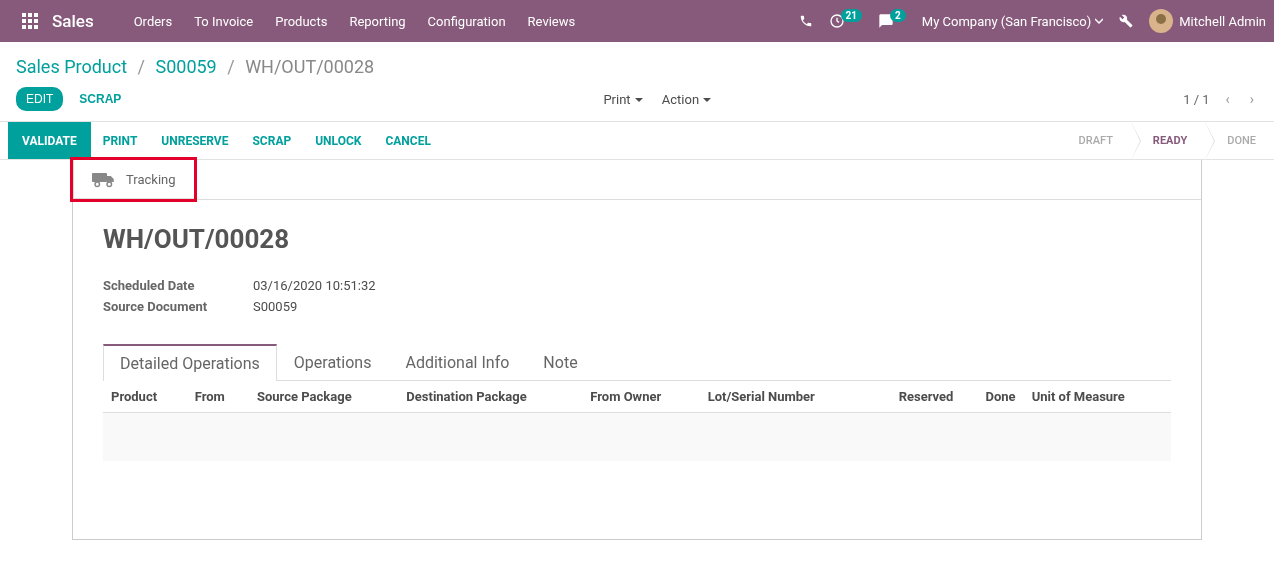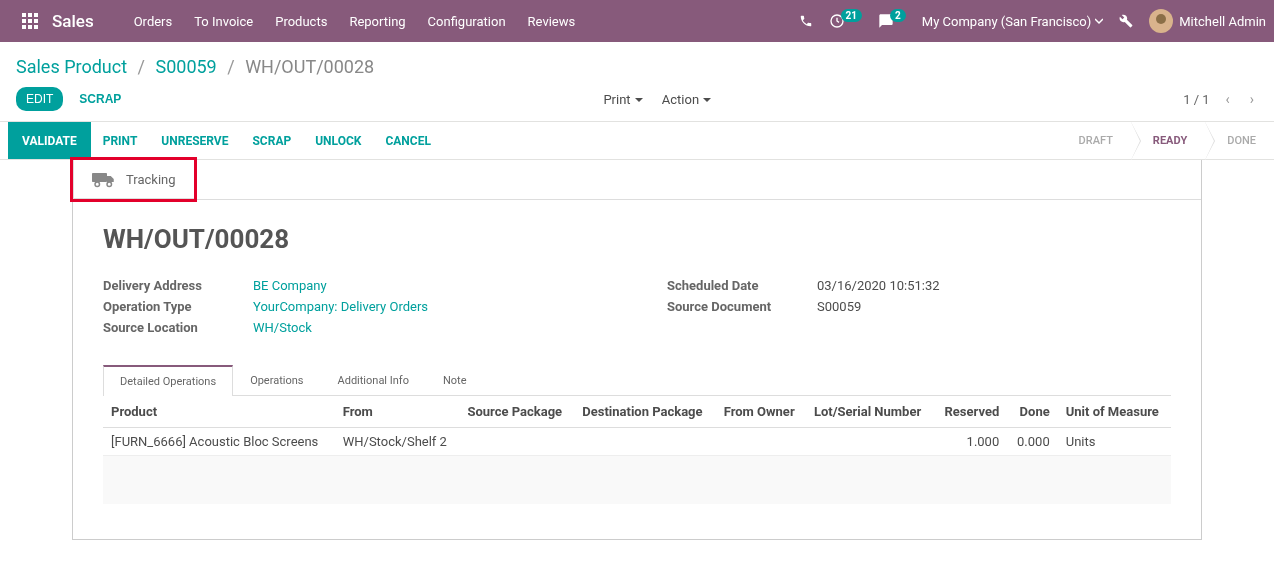--- a/index.html
+++ b/index.html
@@ -59,21 +59,21 @@
 .record-title { font-size: 26px; color:#555; margin-bottom: 24px; }
 .o_group { display:flex; gap:60px; margin-bottom:24px; }
 .o_inner_group { flex:1; }
 .field-row { display:flex; margin-bottom:6px; font-size:13px; }
 .field-label { width:150px; font-weight:bold; color:#666; }
 .field-value { color:#4c4c4c; }
 .field-value.link { color:#00A09D; cursor:pointer; }
 
 
 .notebook-tabs { display:flex; border-bottom:1px solid #ddd; }
-.tab { padding:8px 16px; border:1px solid transparent; border-bottom:none; cursor:pointer; color:#666; font-size:11px; }
+.tab { padding:8px 16px; border:1px solid transparent; border-bottom:none; cursor:pointer; color:#666; font-size:16px; }
 .tab.active { border-color:#ddd; border-top:2px solid #875A7B; background:#fff; margin-bottom:-1px; }
 
 
 .o_list { width:100%; border-collapse:collapse; font-size:13px; margin-top:0; }
 .o_list th { text-align:left; padding:8px 8px; border-bottom:1px solid #ddd; font-weight:bold; color:#4c4c4c; }
 .o_list th.num, .o_list td.num { text-align:right; }
 .o_list td { padding:6px 8px; border-bottom:1px solid #eee; color:#4c4c4c; }
 .o_list tr.empty td { height:24px; background:#f9f9f9; border-bottom:none; }
 
 svg { display:block; }
@@ -192,34 +192,20 @@
               <circle cx="7" cy="19" r="3" fill="#fff" stroke="#888" stroke-width="2"></circle>
               <circle cx="23" cy="19" r="3" fill="#fff" stroke="#888" stroke-width="2"></circle>
             </svg>
         </span>
         <span class="label">Tracking</span>
       </div>
     </div>
     <div class="sheet-inner">
       <h1 class="record-title">WH/OUT/00028</h1>
       <div class="o_group">
-        <div class="o_inner_group">
-          <div class="field-row">
-            <div class="field-label">Delivery Address</div>
-            <div class="field-value link">BE Company</div>
-          </div>
-          <div class="field-row">
-            <div class="field-label">Operation Type</div>
-            <div class="field-value link">YourCompany: Delivery Orders</div>
-          </div>
-          <div class="field-row">
-            <div class="field-label">Source Location</div>
-            <div class="field-value link">WH/Stock</div>
-          </div>
-        </div>
         <div class="o_inner_group">
           <div class="field-row">
             <div class="field-label">Scheduled Date</div>
             <div class="field-value">03/16/2020 10:51:32</div>
           </div>
           <div class="field-row">
             <div class="field-label">Source Document</div>
             <div class="field-value">S00059</div>
           </div>
         </div>
@@ -240,31 +226,20 @@
             <th>Source Package</th>
             <th>Destination Package</th>
             <th>From Owner</th>
             <th>Lot/Serial Number</th>
             <th class="num">Reserved</th>
             <th class="num">Done</th>
             <th>Unit of Measure</th>
           </tr>
         </thead>
         <tbody>
-          <tr>
-            <td>[FURN_6666] Acoustic Bloc Screens</td>
-            <td>WH/Stock/Shelf 2</td>
-            <td></td>
-            <td></td>
-            <td></td>
-            <td></td>
-            <td class="num">1.000</td>
-            <td class="num">0.000</td>
-            <td>Units</td>
-          </tr>
           <tr class="empty">
               <td colspan="9"></td>
             </tr>
           <tr class="empty">
               <td colspan="9"></td>
             </tr>
         </tbody>
       </table>
     </div>
   </div>

